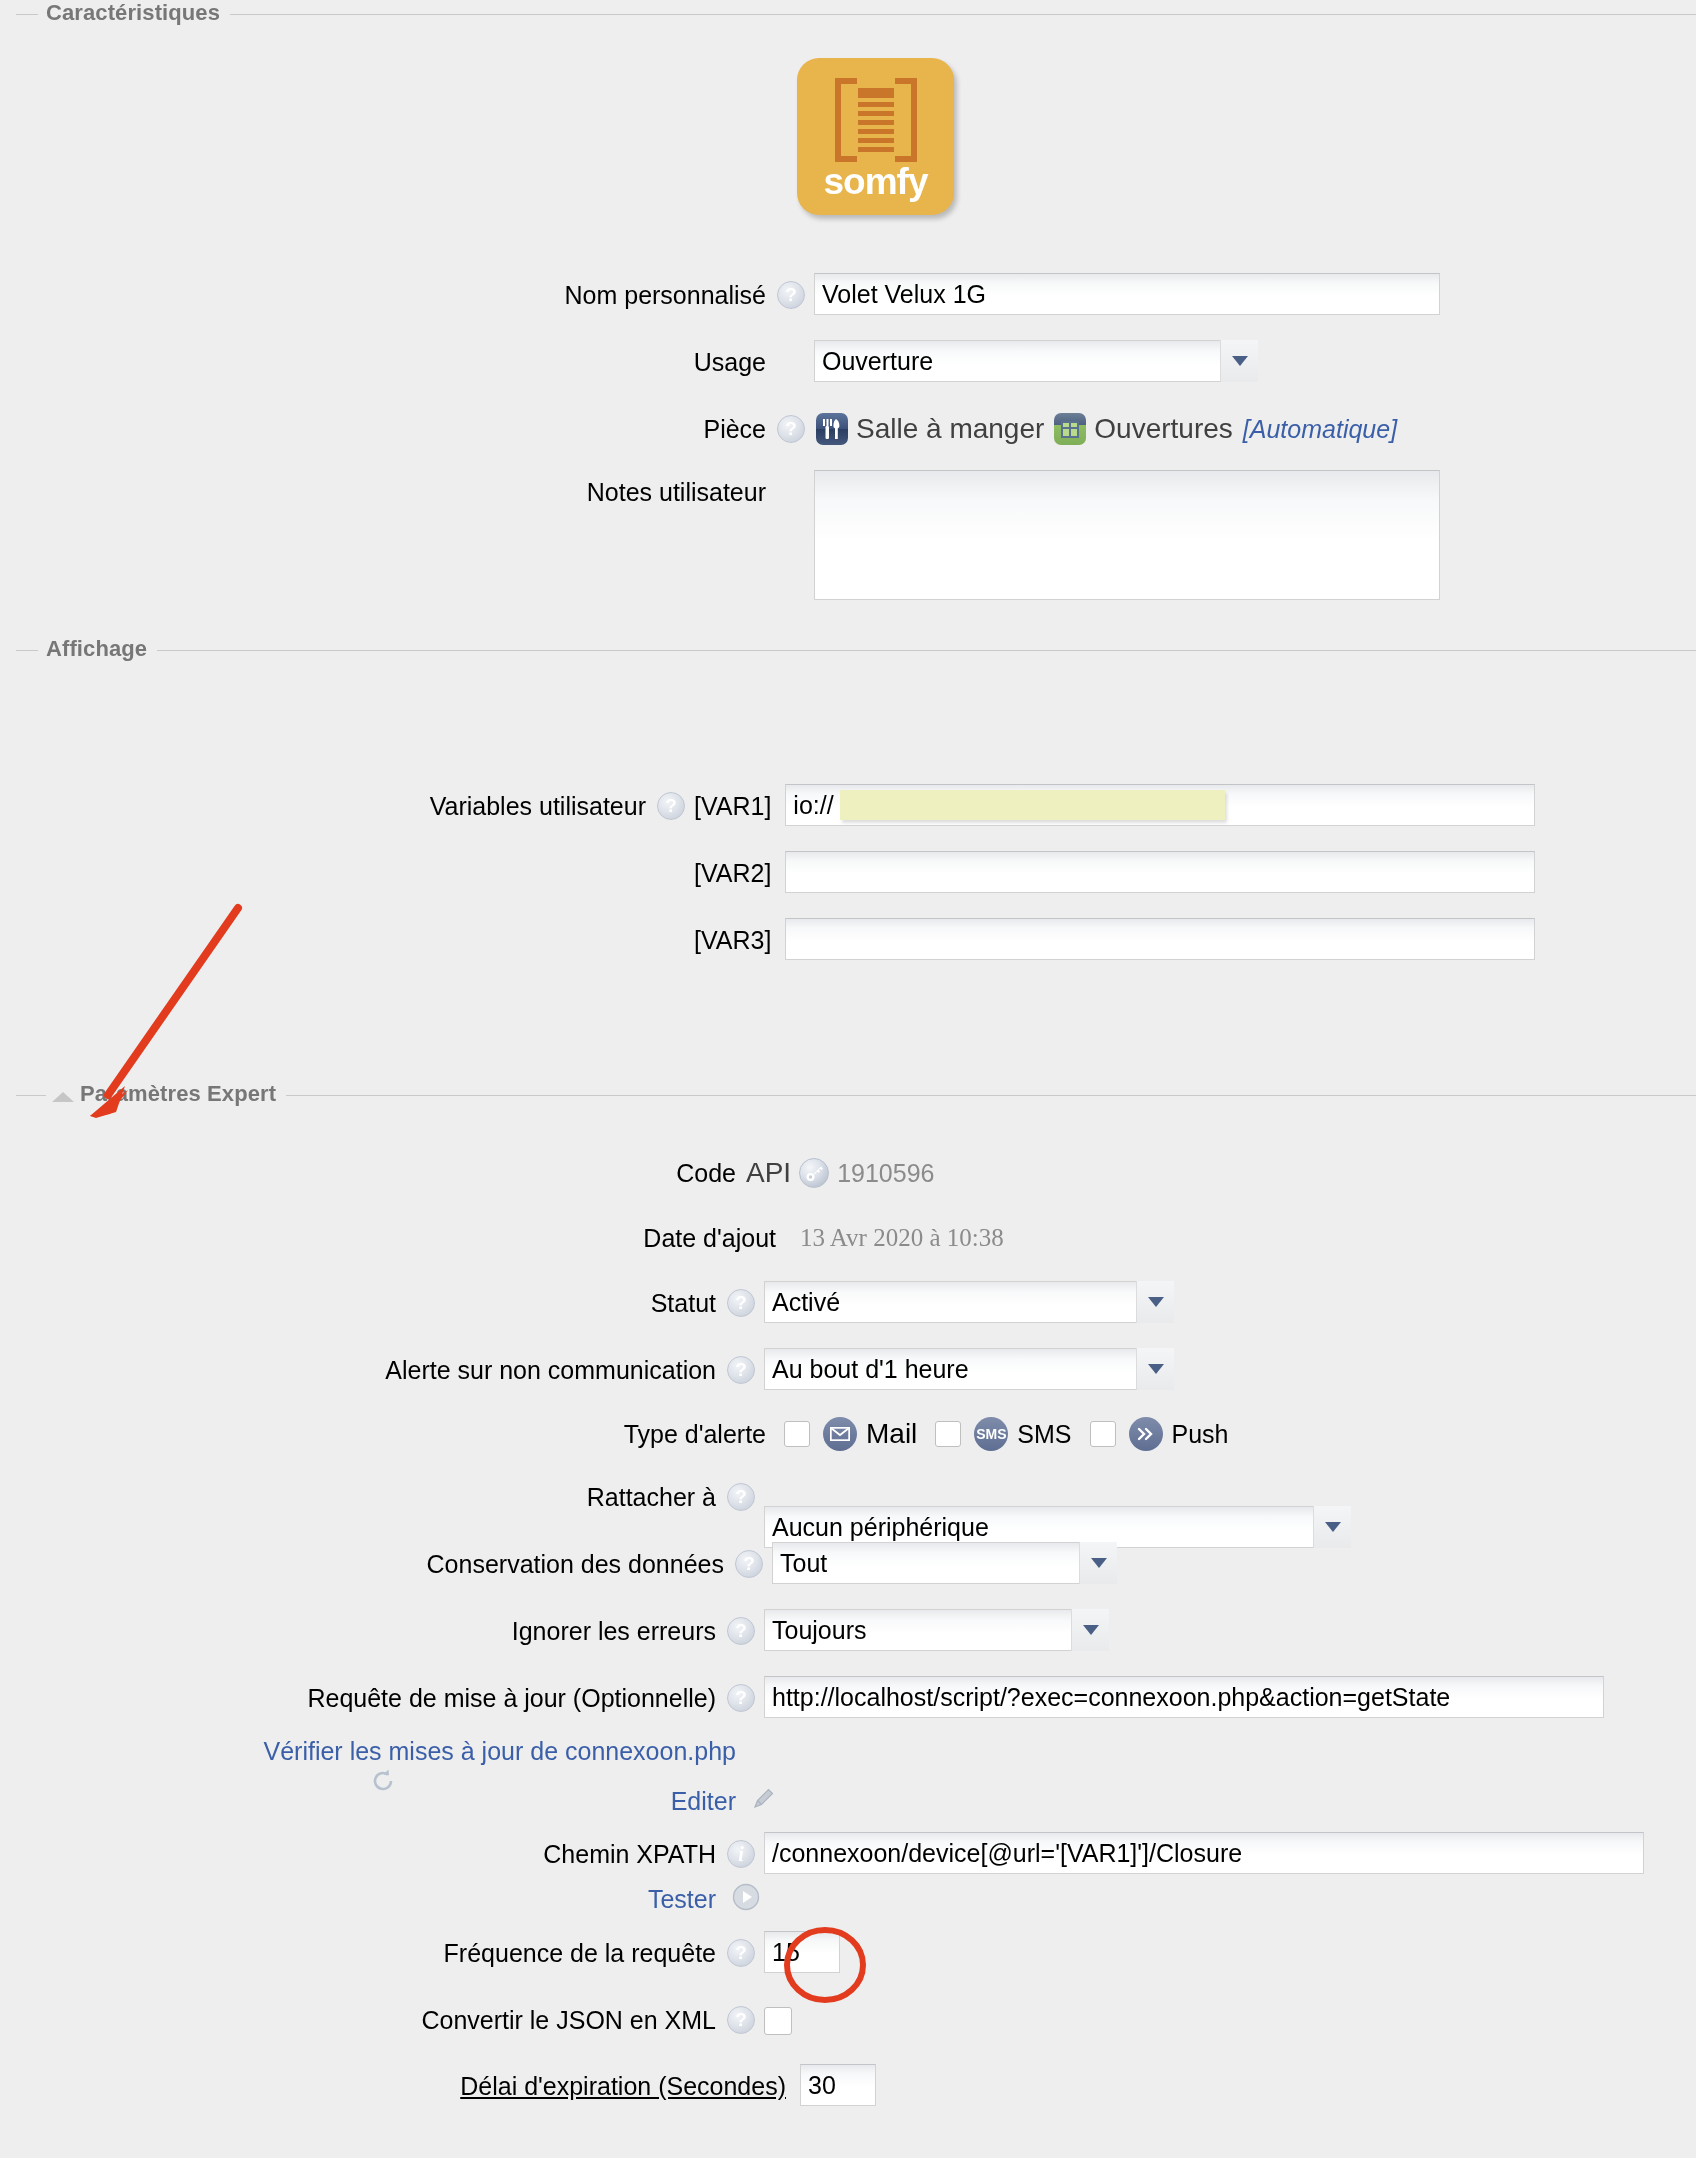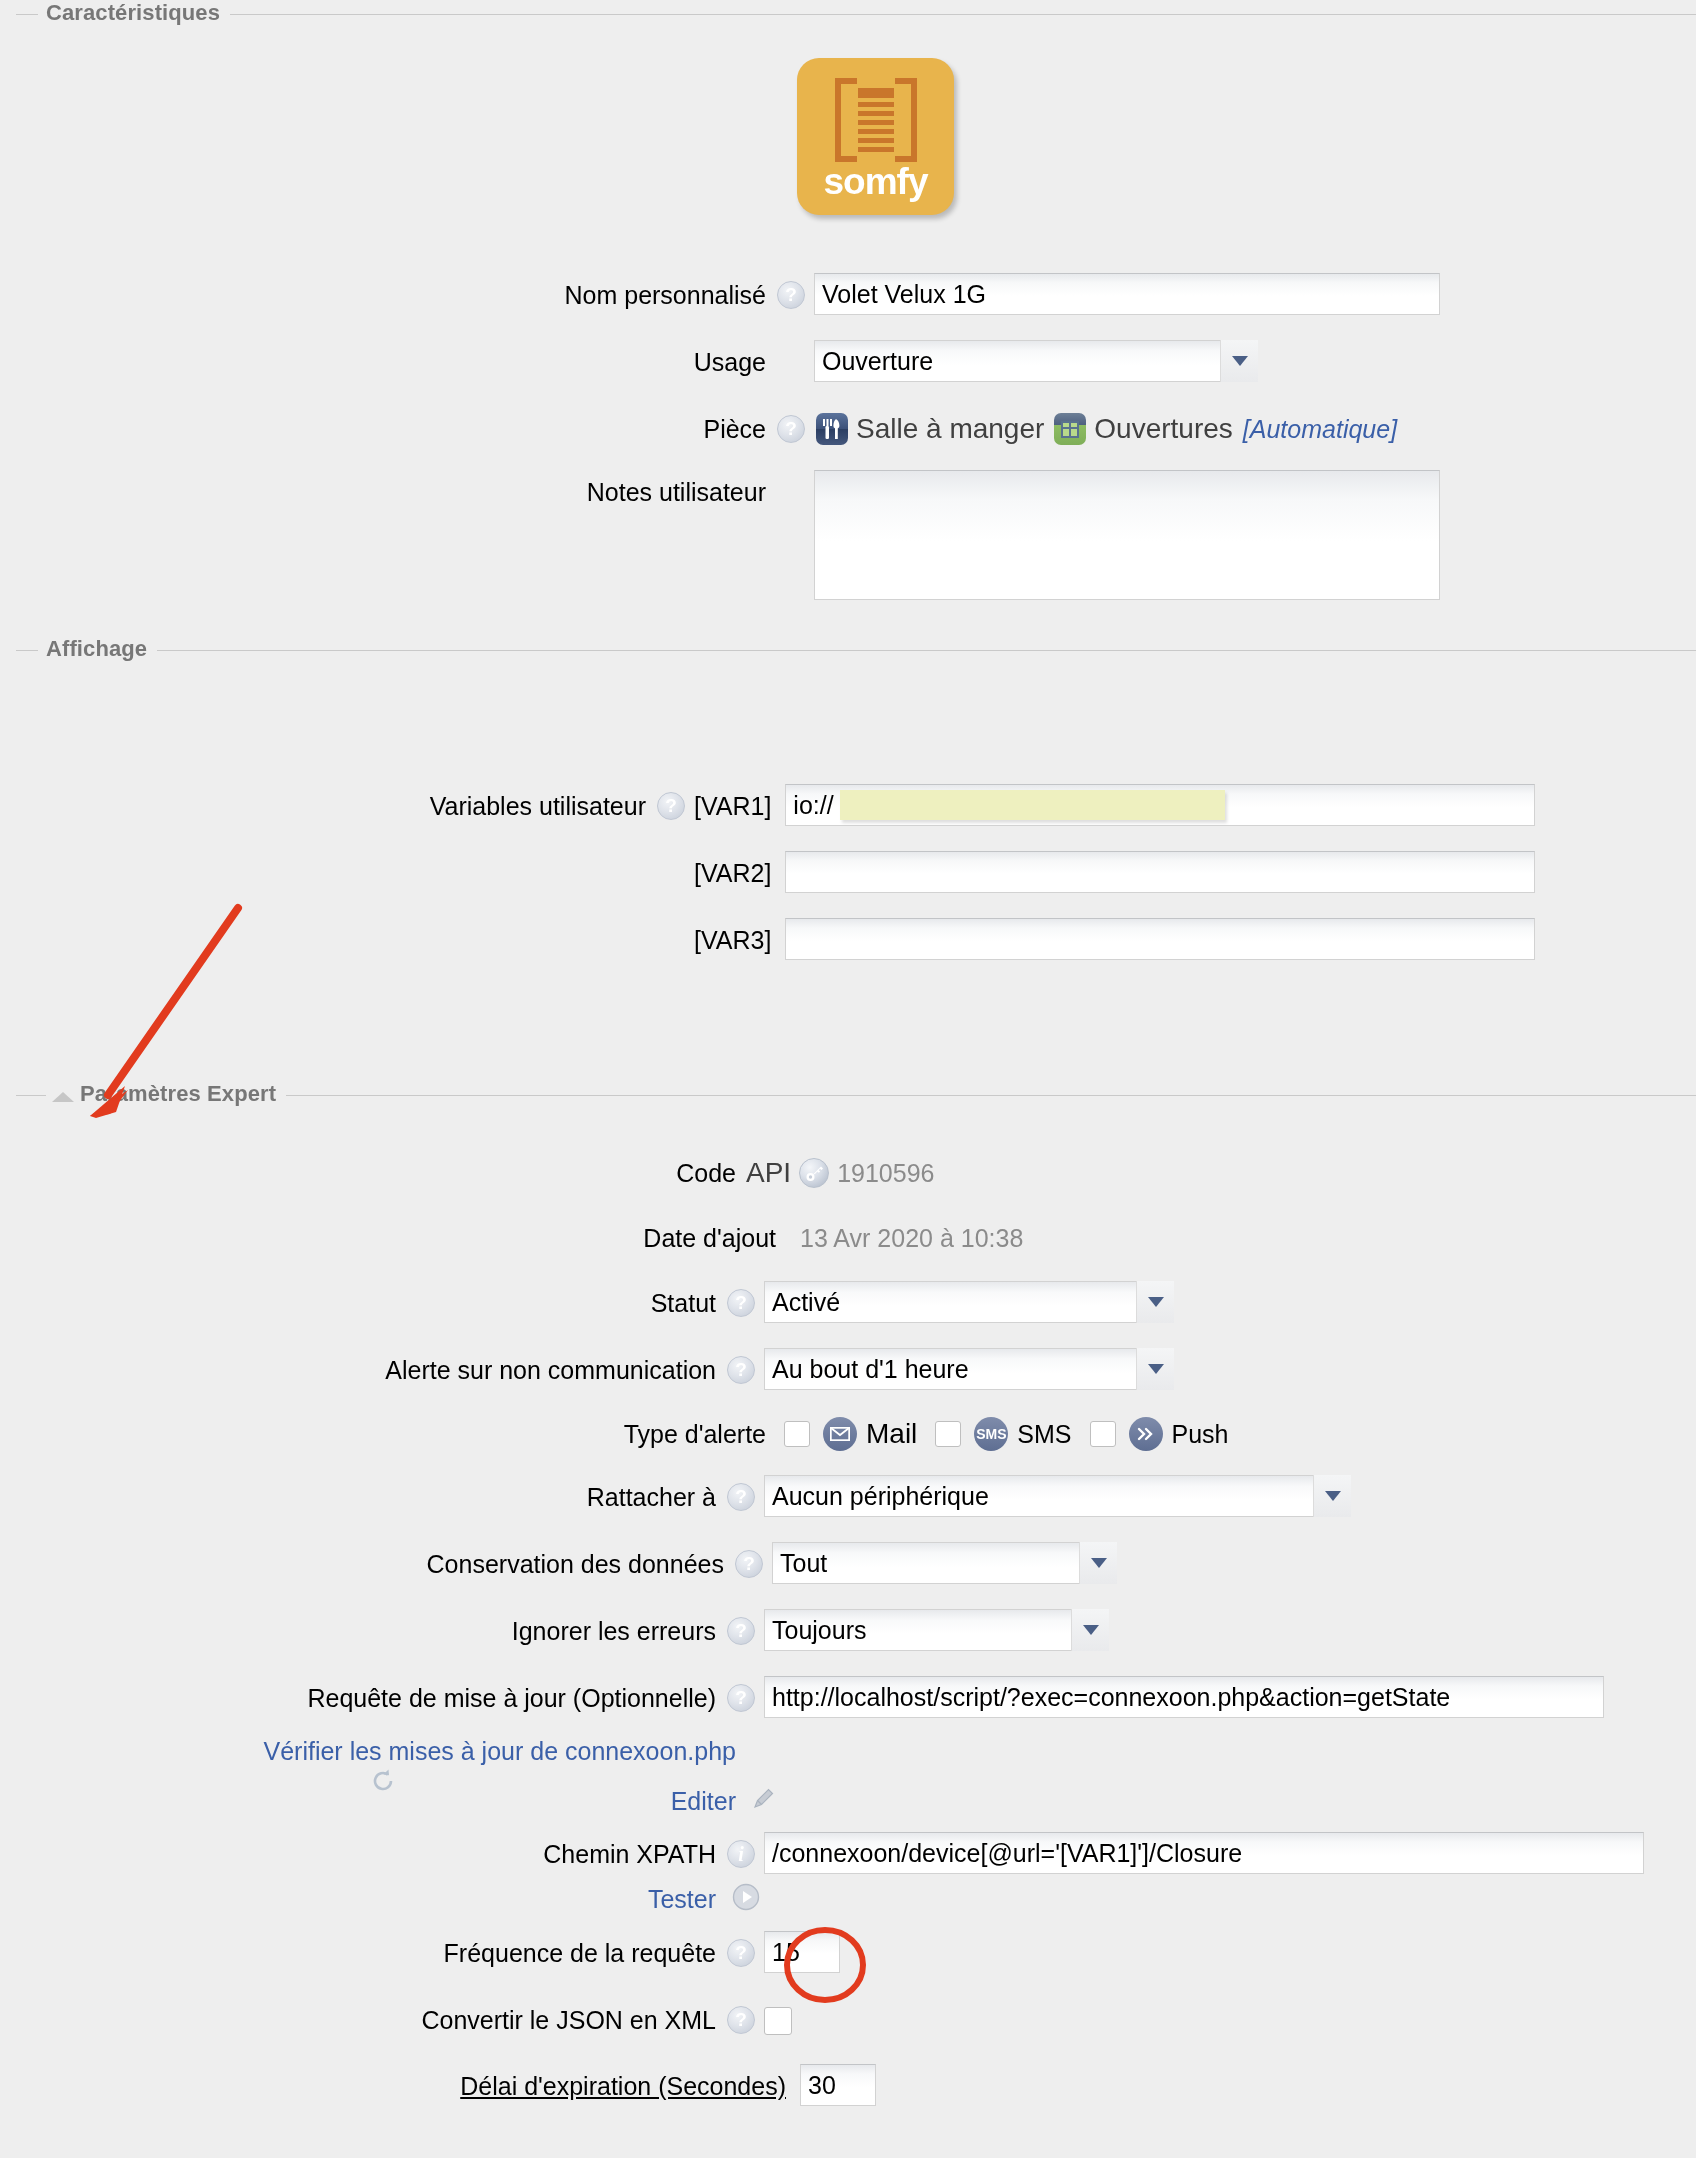--- a/index.html
+++ b/index.html
@@ -326,21 +326,21 @@
         <circle cx="5.5" cy="13" r="4" fill="#ffffff"></circle>
         <circle cx="5.5" cy="13" r="1.7" fill="#c8cfda"></circle>
         <path d="M8 10.5 L16 2.5 L18 4.5 L16.5 6 L15 4.8 L13.6 6.2 L15.1 7.5 L13.8 8.8 L12.3 7.5 L10 9.9 z" fill="#ffffff"></path>
       </svg>
     </span>
     <span class="grey-val">1910596</span>
   </div>
 
   <div class="row" style="position:absolute; left:0; top:125px; align-items:center;gap:8px;">
     <div class="label" style="width:760px; line-height:34px;">Date d'ajout</div>
-    <span class="grey-val" style="margin-left:16px;">13 Avr 2020 à 10:38</span>
+    <span class="grey-val" style="margin-left:16px;font-family:Liberation Serif, serif;">13 Avr 2020 à 10:38</span>
   </div>
 
   <div class="row" style="position:absolute; left:0; top:185px;">
     <div class="label" style="width:700px;">Statut</div>
     <span class="help">?</span>
     <div class="sel-wrap" style="width:410px;">
       <div class="sel" style="width:410px;">Activé</div>
       <div class="sel-btn"></div>
     </div>
   </div>
@@ -379,21 +379,21 @@
           <path d="M10 2 L15 7 L10 12" fill="none" stroke="#ffffff" stroke-width="2.4" stroke-linecap="round"></path>
         </svg>
       </span>
       <span style="font-size:25px; margin-left:9px;">Push</span>
     </div>
   </div>
 
   <div class="row" style="position:absolute; left:0; top:379px;">
     <div class="label" style="width:700px;">Rattacher à</div>
     <span class="help">?</span>
-    <div class="sel-wrap" style="width:587px;">
+    <div class="sel-wrap" style="width:587px;margin-top:31px;">
       <div class="sel" style="width:587px;">Aucun périphérique</div>
       <div class="sel-btn"></div>
     </div>
   </div>
 
   <div class="row" style="position:absolute; left:8px; top:446px;">
     <div class="label" style="width:700px;">Conservation des données</div>
     <span class="help">?</span>
     <div class="sel-wrap" style="width:345px;">
       <div class="sel" style="width:345px;">Tout</div>

